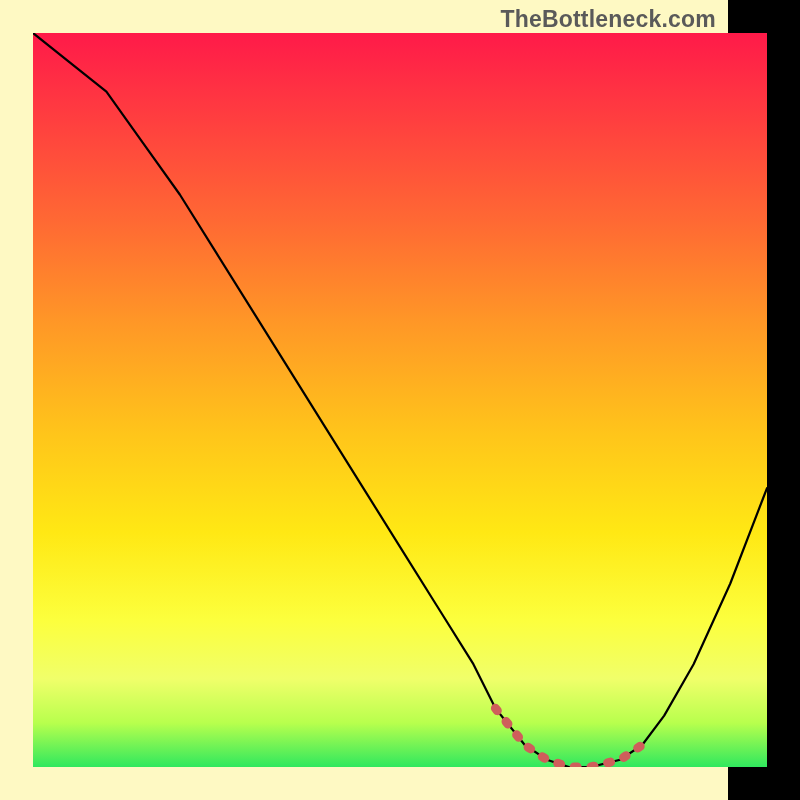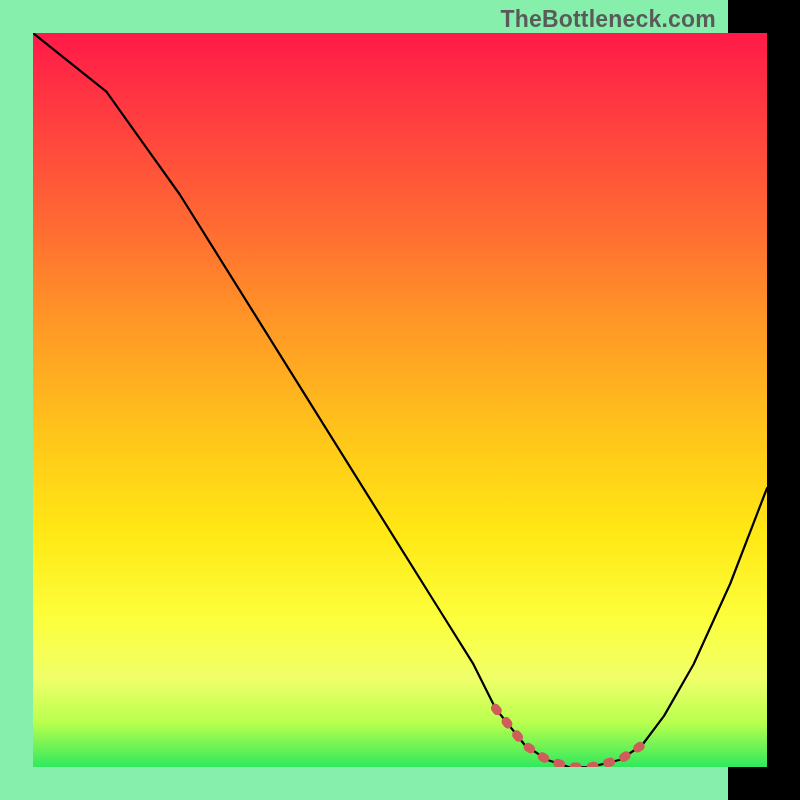--- a/index.html
+++ b/index.html
@@ -1,21 +1,21 @@
 <!DOCTYPE html>
 <html><head>
 <meta charset="utf-8">
 <style>
   * { margin: 0; padding: 0; box-sizing: border-box; }
   html, body { width: 800px; height: 800px; overflow: hidden; background: #000; }
   .frame {
     position: relative;
     width: 728px;
     height: 800px;
-    background: #86efac;
+    background: #fef9c3;
   }
   .watermark {
     position: absolute;
     top: 6px;
     right: 12px;
     font-family: Arial, Helvetica, sans-serif;
     font-size: 23px;
     font-weight: 600;
     color: #5a5a5a;
     letter-spacing: 0.2px;

